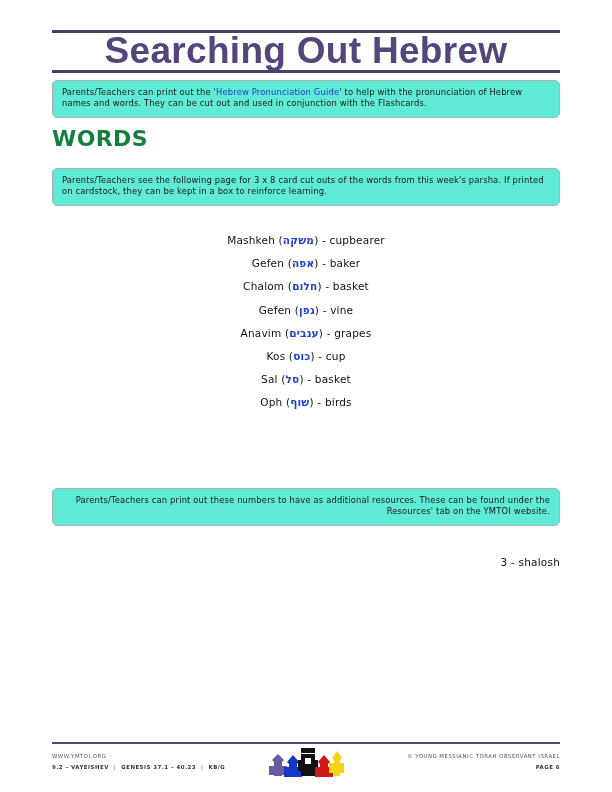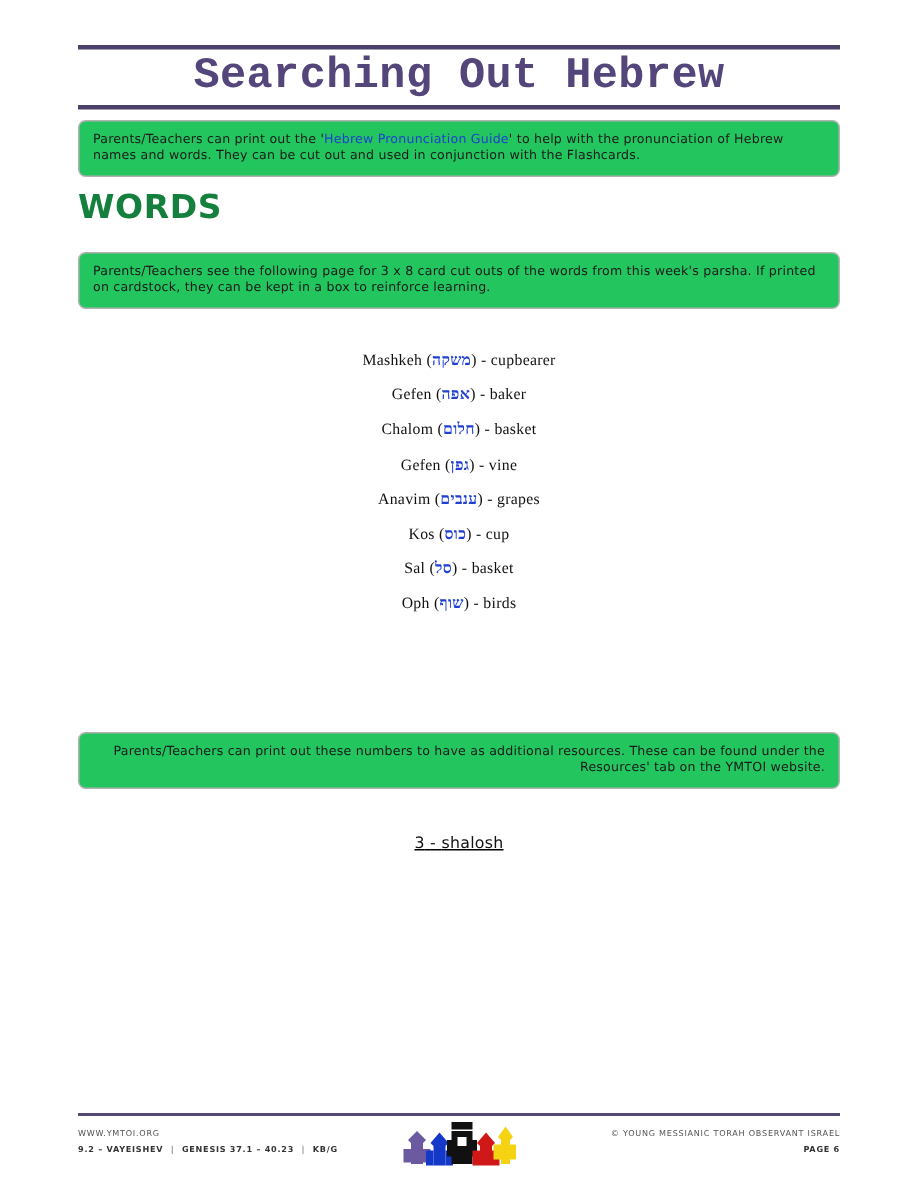--- a/index.html
+++ b/index.html
@@ -31,37 +31,37 @@
   }
   .title-rule.top { top: 30px; }
   .title-rule.bottom { top: 70px; }
 
   .doc-title {
     position: absolute;
     left: 52px;
     top: 32px;
     width: 508px;
     text-align: center;
-    font-family: Liberation Mono, monospace;
-    font-size: 29px;
+    font-family: Liberation Sans, sans-serif;
+    font-size: 37px;
     font-weight: bold;
     color: #54467a;
     letter-spacing: 0.3px;
     line-height: 38px;
   }
 
   
   .callout {
     position: absolute;
     left: 52px;
     width: 508px;
     box-sizing: border-box;
     border: 1px solid #b2b2b2;
     border-radius: 5px;
-    background: #22c55e;
+    background: #5eead4;
     padding: 6px 9px 7px 9px;
     font-size: 8.4px;
     line-height: 11.4px;
     color: #1a1a1a;
     letter-spacing: 0.15px;
   }
   .callout .link {
     color: #2040d0;
   }
 
@@ -89,38 +89,36 @@
     top: 229px;
     width: 508px;
     text-align: center;
   }
   .word-row {
     font-size: 10.5px;
     line-height: 23.2px;
     color: #111111;
     letter-spacing: 0.2px;
     white-space: nowrap;
-    font-family: Liberation Serif, serif;
   }
   .word-row .heb {
     color: #2040d0;
     font-weight: bold;
     font-size: 10.5px;
     direction: rtl;
     unicode-bidi: isolate;
   }
 
   
   .number-list {
     position: absolute;
     left: 52px;
     top: 551px;
     width: 508px;
-    text-align: center;
-    text-decoration: underline;
+    text-align: right;
   }
   .number-row {
     font-size: 10.5px;
     line-height: 23.2px;
     color: #111111;
     letter-spacing: 0.2px;
   }
 
   
   .footer-rule {

